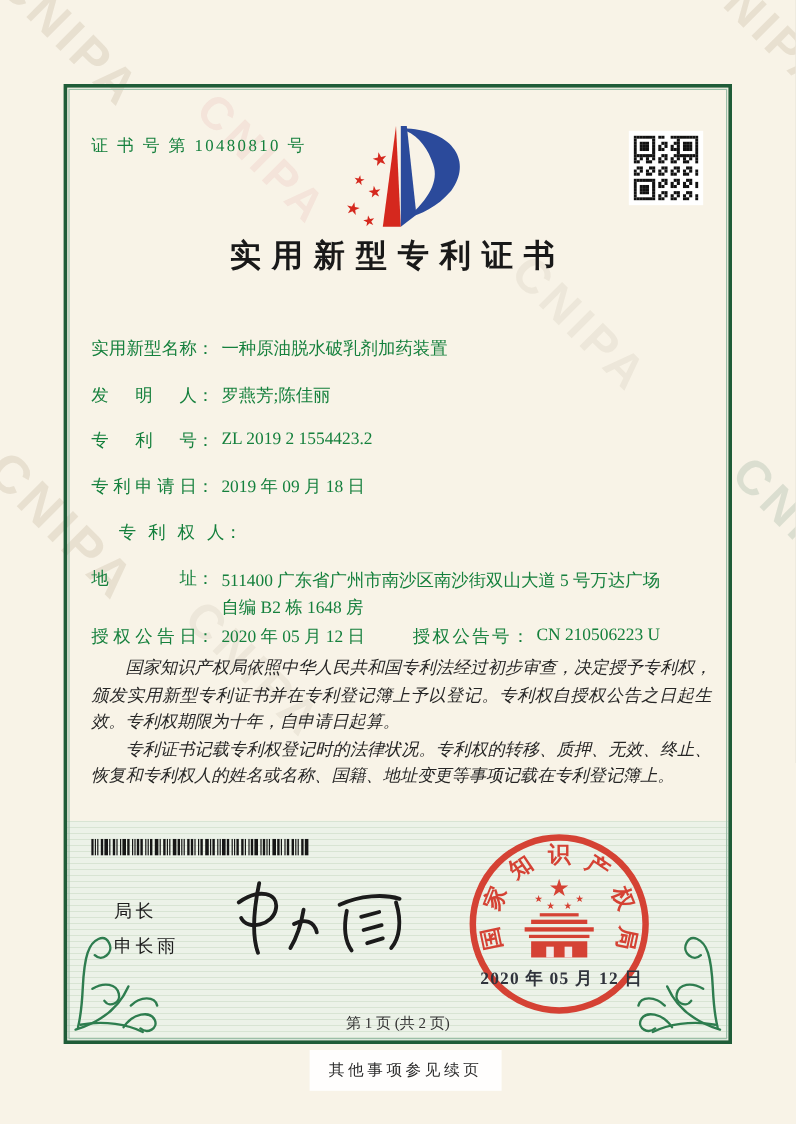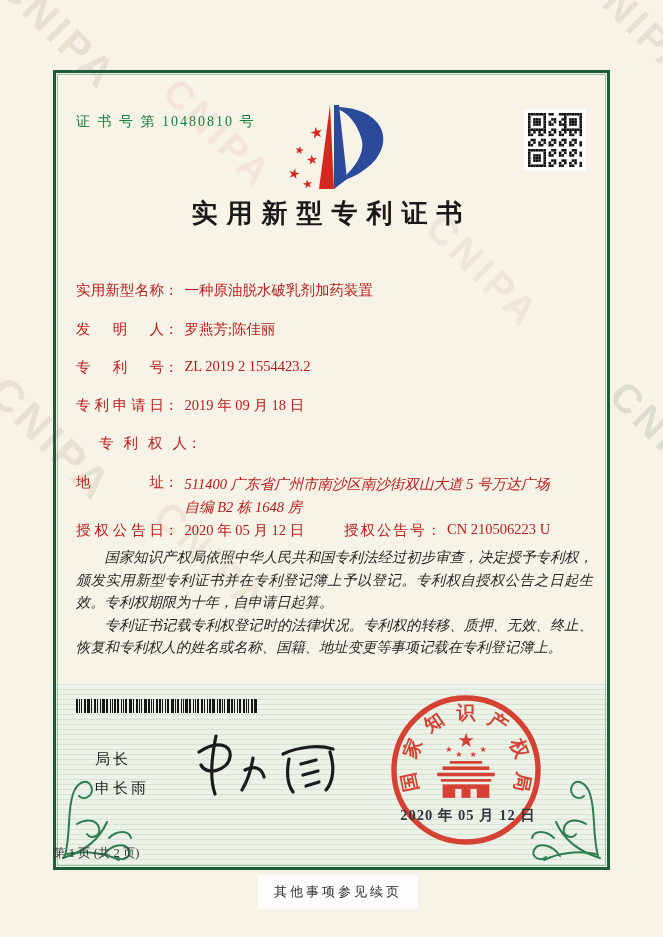--- a/index.html
+++ b/index.html
@@ -41,25 +41,25 @@
   
   .cert-no{position:absolute; left:76px; top:113px; font-size:14px; letter-spacing:2px; color:#15803d;}
   .logo{position:absolute; left:260px; top:101px; width:145px; height:94px;}
   .qr{position:absolute; left:524px; top:109px; width:62px; height:62px; background:#fff; padding:4px; box-sizing:border-box;}
   .qr svg{display:block; width:100%; height:100%;}
   .title{
     position:absolute; left:53px; top:196px; width:557px; text-align:center;
     font-size:26px; font-weight:bold; letter-spacing:9px; color:#191919;
   }
   
-  .row{position:absolute; left:76px; width:520px; font-size:14.5px; color:#b91c1c; display:flex;}
+  .row{position:absolute; left:76px; width:520px; font-size:14.5px; color:#15803d; display:flex;}
   .row .lbl{display:inline-block; width:88px; text-align:justify; text-align-last:justify; flex:none;}
   .row .colon{flex:none;}
   .row .val{margin-left:6px;}
-  .addr-lines div{line-height:23px;font-style:italic;}
+  .addr-lines div{line-height:23px;}
   .grant-no-group{position:absolute; left:268px; top:0; display:flex;justify-content:flex-end;}
   .grant-no-group .lbl2{letter-spacing:2px;}
   
   .paras{
     position:absolute; left:76px; top:546px; width:517px;
     font-size:14.3px; line-height:22.6px; color:#262626;
     font-style:italic; text-align:justify;
   }
   .paras p{margin:0; text-indent:2em;}
   
@@ -67,21 +67,21 @@
   .sig-title{position:absolute; left:95px; top:750px; font-size:15px; color:#1c1c1c;
     font-family:"Liberation Sans","DejaVu Sans",sans-serif; letter-spacing:3px;}
   .sig-name{position:absolute; left:95px; top:779px; font-size:15px; color:#1c1c1c;
     font-family:"Liberation Sans","DejaVu Sans",sans-serif; letter-spacing:3px;}
   .signature{position:absolute; left:190px; top:728px; width:160px; height:88px;}
   .seal{position:absolute; left:376px; top:680px; width:180px; height:180px; opacity:0.95;}
   .seal-date{
     position:absolute; left:388px; top:806px; width:160px; text-align:center;
     font-size:14.5px; font-weight:bold; letter-spacing:1px; color:#30343c; z-index:5;
   }
-  .page-info{position:absolute; left:53px; top:845px; width:557px; text-align:left; font-size:12.5px; color:#333;}
+  .page-info{position:absolute; left:53px; top:845px; width:557px; text-align:center; font-size:12.5px; color:#333;}
   .flourish{position:absolute; width:104px; height:104px; top:760px;}
   .flourish-left{left:57px;}
   .flourish-right{left:502px; transform:scaleX(-1);}
   .continuation{
     position:absolute; left:258px; top:875px; background:rgba(255,255,255,0.92);
     padding:8px 16px; font-size:13px; letter-spacing:3px; color:#2b2b2b; z-index:5;
   }
 </style>
 </head>
 <body>

